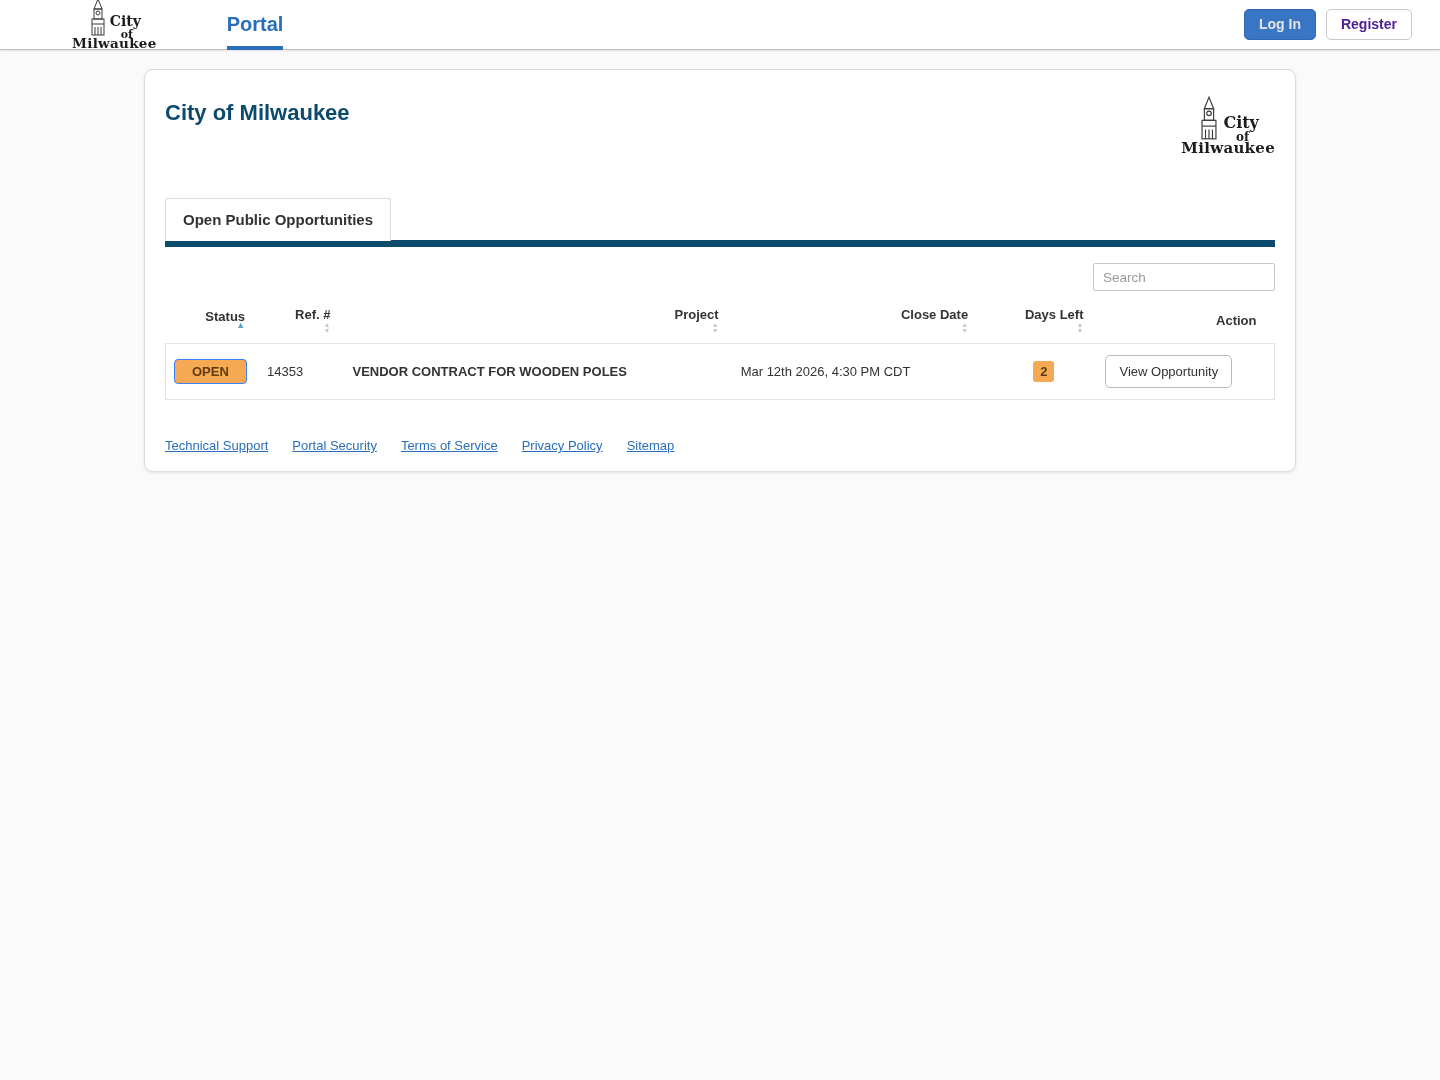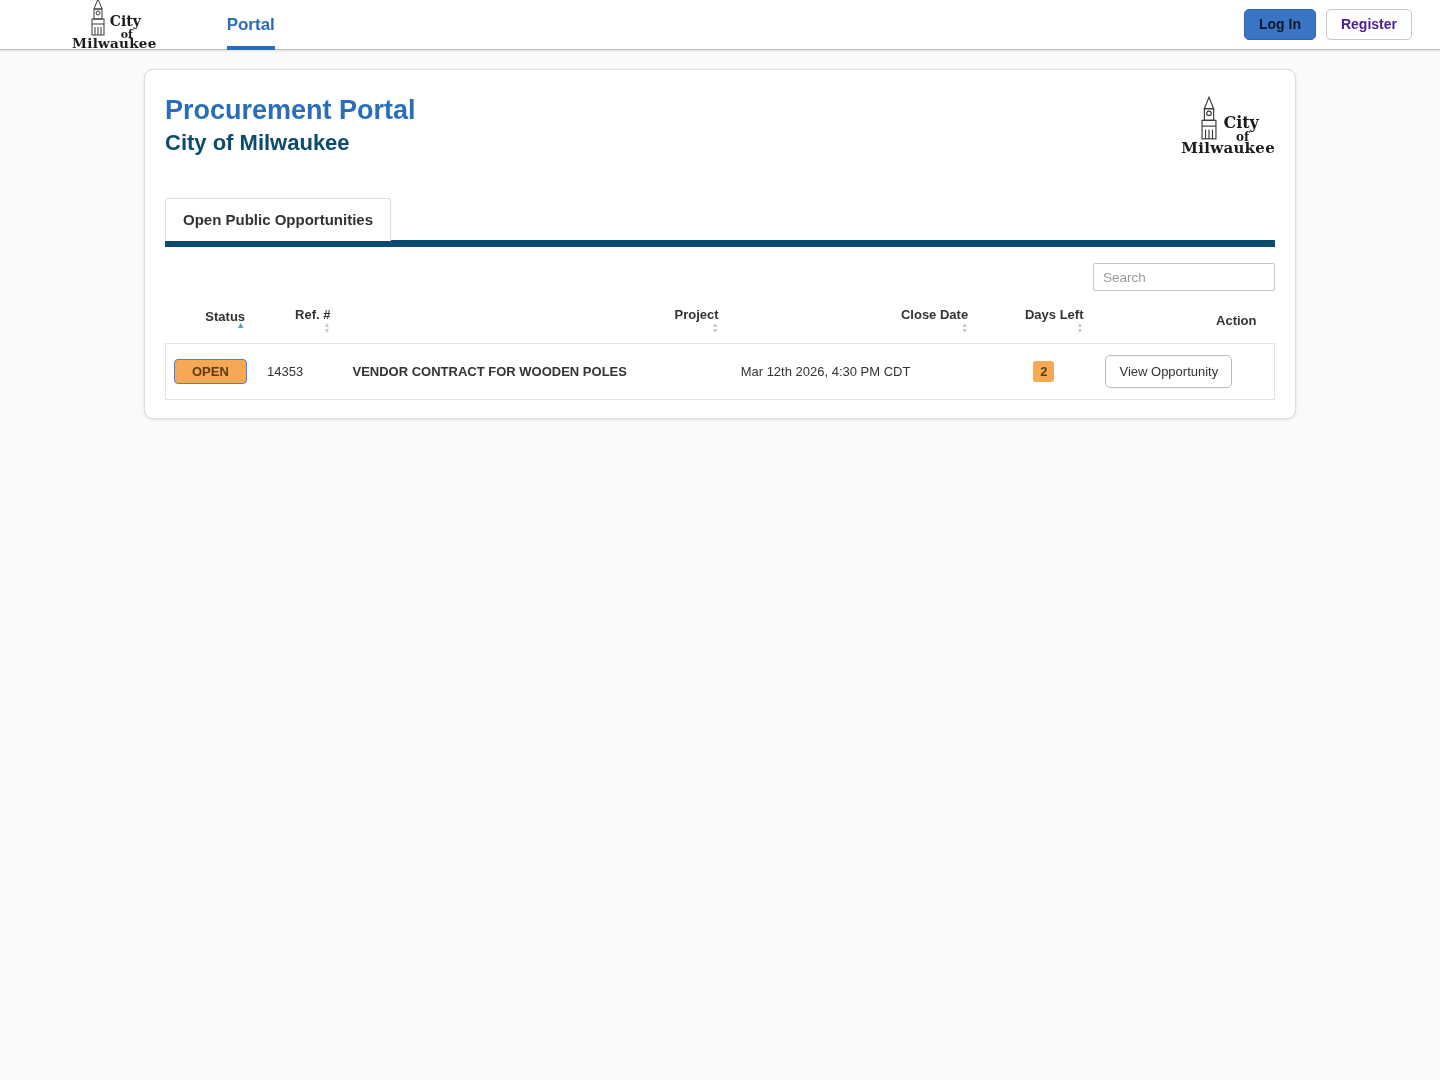--- a/index.html
+++ b/index.html
@@ -22,21 +22,21 @@
     padding: 0 28px 0 72px;
     position: relative;
     z-index: 2;
   }
   .nav-portal {
     margin-left: 70px;
     height: 50px;
     display: flex;
     align-items: center;
     color: #2a6ebb;
-    font-size: 17px;
+    font-size: 20px;
     font-weight: 700;
     position: relative;
     cursor: pointer;
     text-decoration: none;
   }
   .nav-portal::after {
     content: "";
     position: absolute;
     left: 0; right: 0; bottom: 0;
     height: 4px;
@@ -48,21 +48,21 @@
     font-size: 14px;
     font-weight: 700;
     border-radius: 5px;
     padding: 5px 14px;
     cursor: pointer;
     line-height: 1.3;
   }
   .btn-login {
     background: #3875c5;
     border: 1px solid #2f66ad;
-    color: #0f172a;
+    color: #e5e5e5;
   }
   .btn-register {
     background: #fff;
     border: 1px solid #c9c9c9;
     color: #4c1d95;
   }
 
   
   .logo {
     display: inline-flex;
@@ -220,21 +220,20 @@
   <div class="nav-actions">
     <button class="btn btn-login">Log In</button>
     <button class="btn btn-register">Register</button>
   </div>
 </header>
 
 <main class="card">
 
   <div class="card-header">
     <div>
-      <h1 class="card-title">Procurement Portal</h1>
       <div class="card-subtitle">City of Milwaukee</div>
     </div>
     <div class="logo logo-lg">
       <div class="logo-top">
         <span class="logo-tower">
           <svg width="24" height="44" viewBox="0 0 20 38" fill="none" stroke="#3a3a3a" stroke-width="1">
             <path d="M10 1 L6 11 L14 11 Z"></path>
             <rect x="6" y="11" width="8" height="10"></rect>
             <circle cx="10" cy="15" r="2"></circle>
             <rect x="4" y="21" width="12" height="16"></rect>
@@ -332,14 +331,21 @@
         <td class="cell-days">
           <span class="badge-days">2</span>
         </td>
         <td>
           <button class="btn-view">View Opportunity</button>
         </td>
       </tr>
     </tbody>
   </table>
 
+  <div class="card-footer">
+    <a class="footer-link">Technical Support</a>
+    <a class="footer-link">Portal Security</a>
+    <a class="footer-link">Terms of Service</a>
+    <a class="footer-link">Privacy Policy</a>
+    <a class="footer-link">Sitemap</a>
+  </div>
 
 </main>
 
 </body></html>

